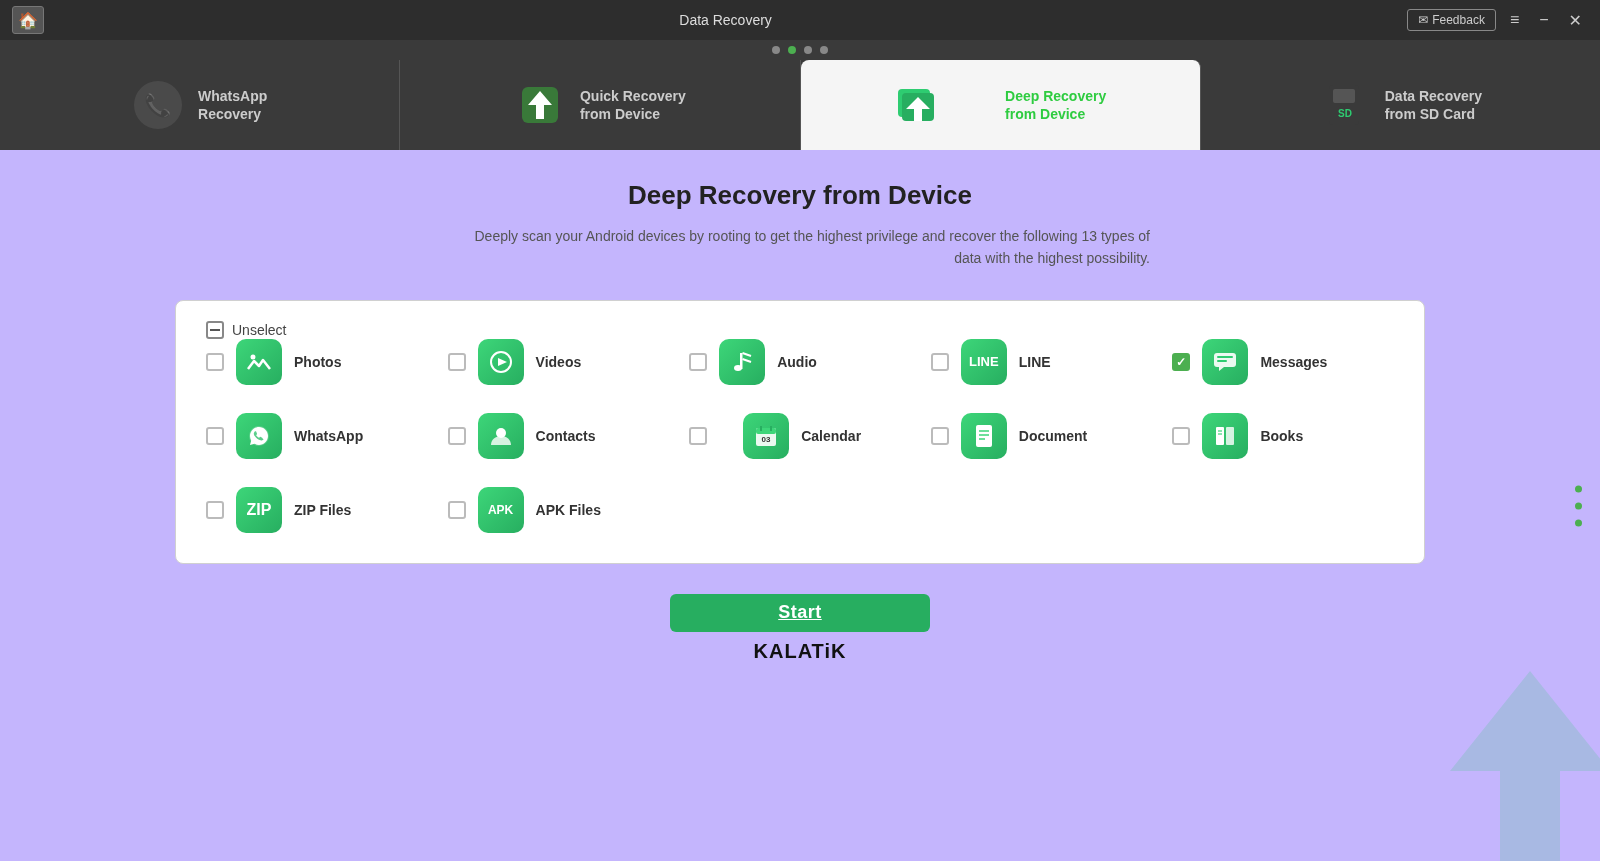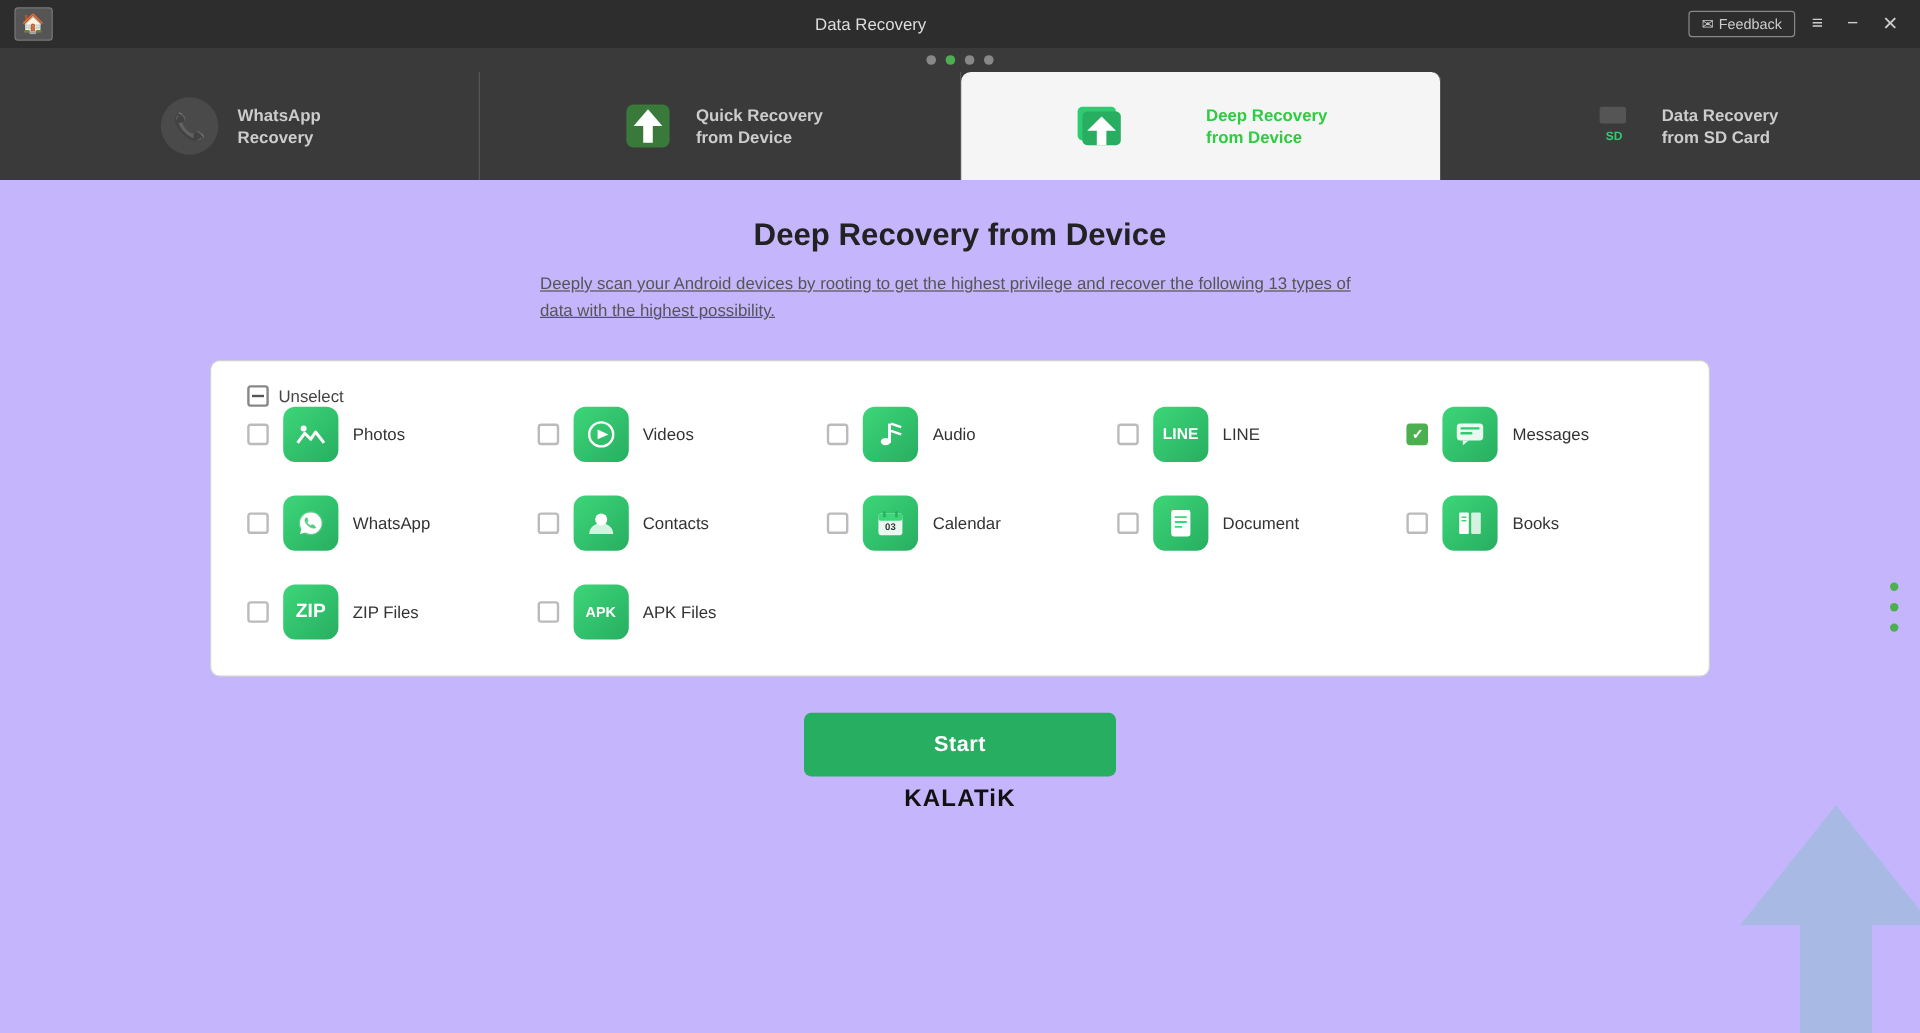--- a/index.html
+++ b/index.html
@@ -129,25 +129,24 @@
     .page-title {
       font-size: 26px;
       font-weight: 700;
       color: #222;
       margin-bottom: 14px;
       text-align: center;
     }
     .page-subtitle {
       font-size: 14px;
       color: #555;
-      text-align: left;
+      text-align: right;
       max-width: 700px;
       line-height: 1.6;
       margin-bottom: 30px;
-      text-decoration: underline;
     }
 
     
     .selection-box {
       border: 1px solid #d0d0d0;
       border-radius: 8px;
       width: 100%;
       max-width: 1250px;
       padding: 20px 30px 30px;
       background: white;
@@ -210,36 +209,37 @@
       width: 46px; height: 46px;
       border-radius: 10px;
       background: #2ecc71;
       display: flex; align-items: center; justify-content: center;
       flex-shrink: 0;
       font-size: 22px;
     }
     .item-label {
       font-size: 14px;
       color: #333;
-      font-weight: 400;
+      font-weight: 700;
     }
 
     
     .start-btn {
       margin-top: 30px;
       background: #27ae60;
       color: white;
       border: none;
       border-radius: 6px;
       width: 260px;
-      height: 53px;
+      height: 38px;
       font-size: 18px;
       font-weight: 600;
       cursor: pointer;
       letter-spacing: 0.5px;
+      text-decoration: underline;
     }
 
     
     .watermark {
       font-size: 20px;
       font-weight: 800;
       color: #111;
       margin-top: 8px;
       letter-spacing: 1px;
     }
@@ -441,21 +441,21 @@
               <circle cx="13" cy="10" r="5" fill="white"></circle>
               <path d="M3 22c0-5.5 4.5-9 10-9s10 3.5 10 9" fill="white" opacity="0.8"></path>
             </svg>
         </div>
         <span class="item-label">Contacts</span>
       </div>
 
 
       <div class="data-item">
         <div class="item-checkbox"></div>
-        <div class="item-icon-wrap" style="background:linear-gradient(135deg,#3dd679,#27ae60);">
+        <div class="item-icon-wrap" style="background:linear-gradient(135deg,#3dd679,#27ae60);margin-left:24px;">
           <svg width="26" height="26" viewBox="0 0 26 26">
               <rect x="3" y="5" width="20" height="18" rx="2" fill="white" opacity="0.9"></rect>
               <rect x="3" y="5" width="20" height="6" rx="2" fill="#3dd679"></rect>
               <line x1="8" y1="3" x2="8" y2="8" stroke="#27ae60" stroke-width="2"></line>
               <line x1="18" y1="3" x2="18" y2="8" stroke="#27ae60" stroke-width="2"></line>
               <text x="13" y="19" text-anchor="middle" font-size="8" font-weight="bold" fill="#333">03</text>
             </svg>
         </div>
         <span class="item-label">Calendar</span>
       </div>

